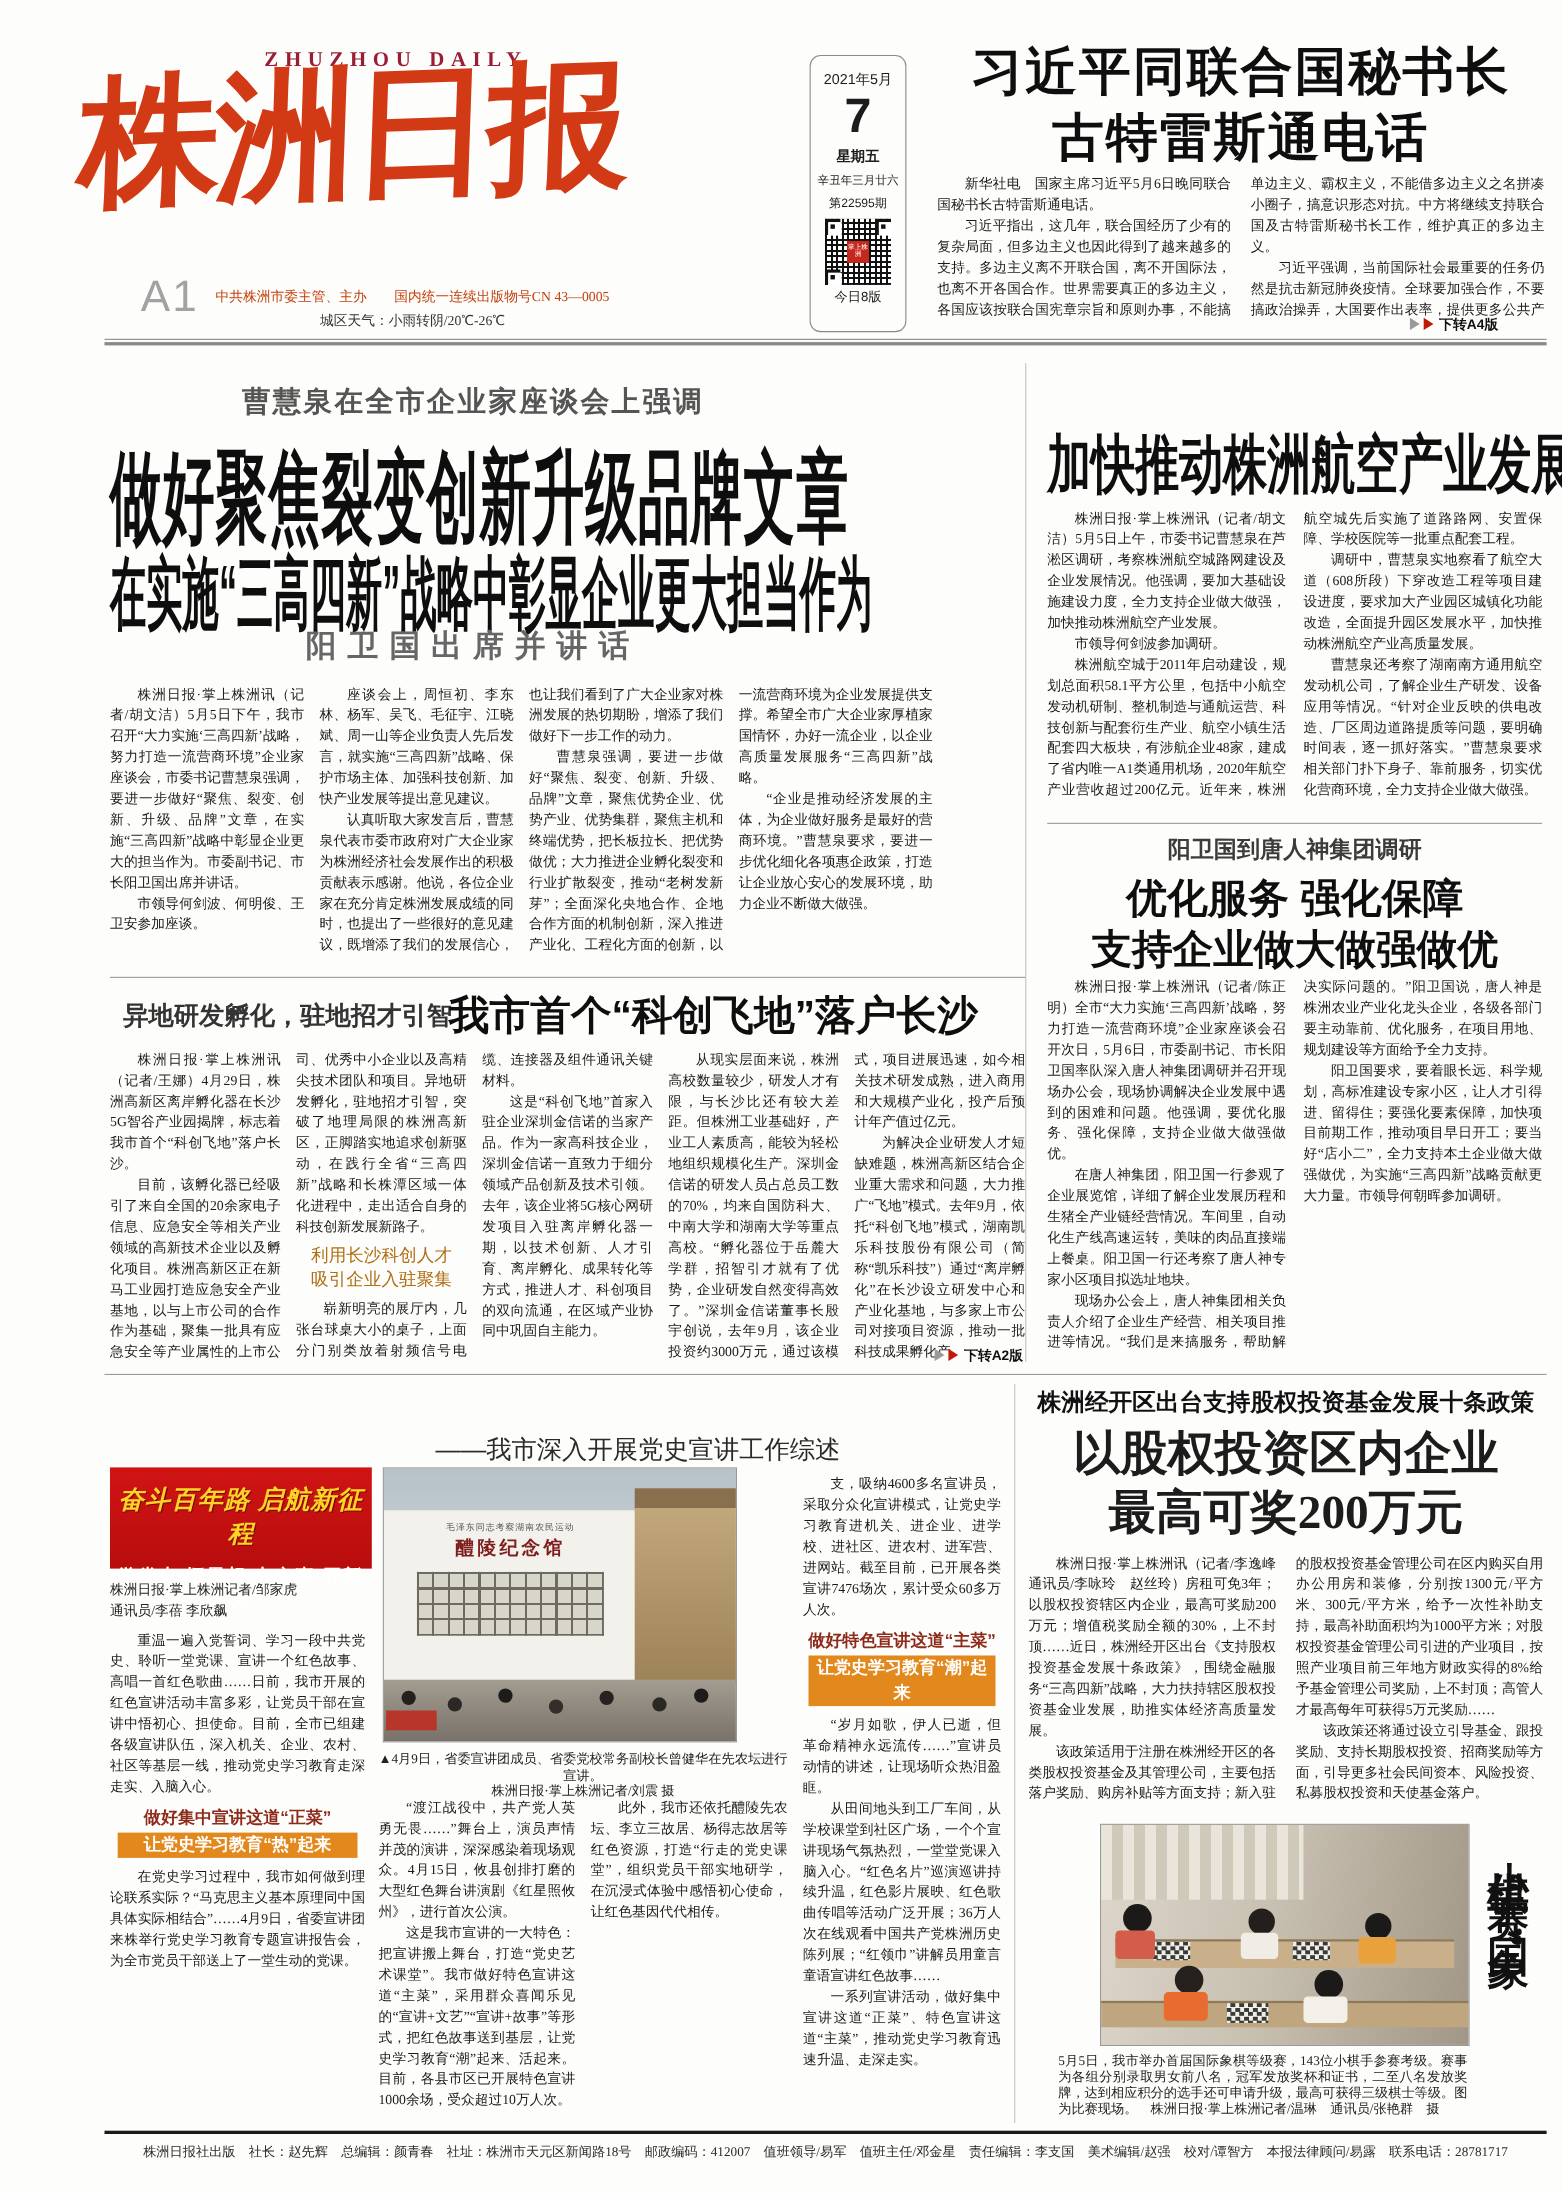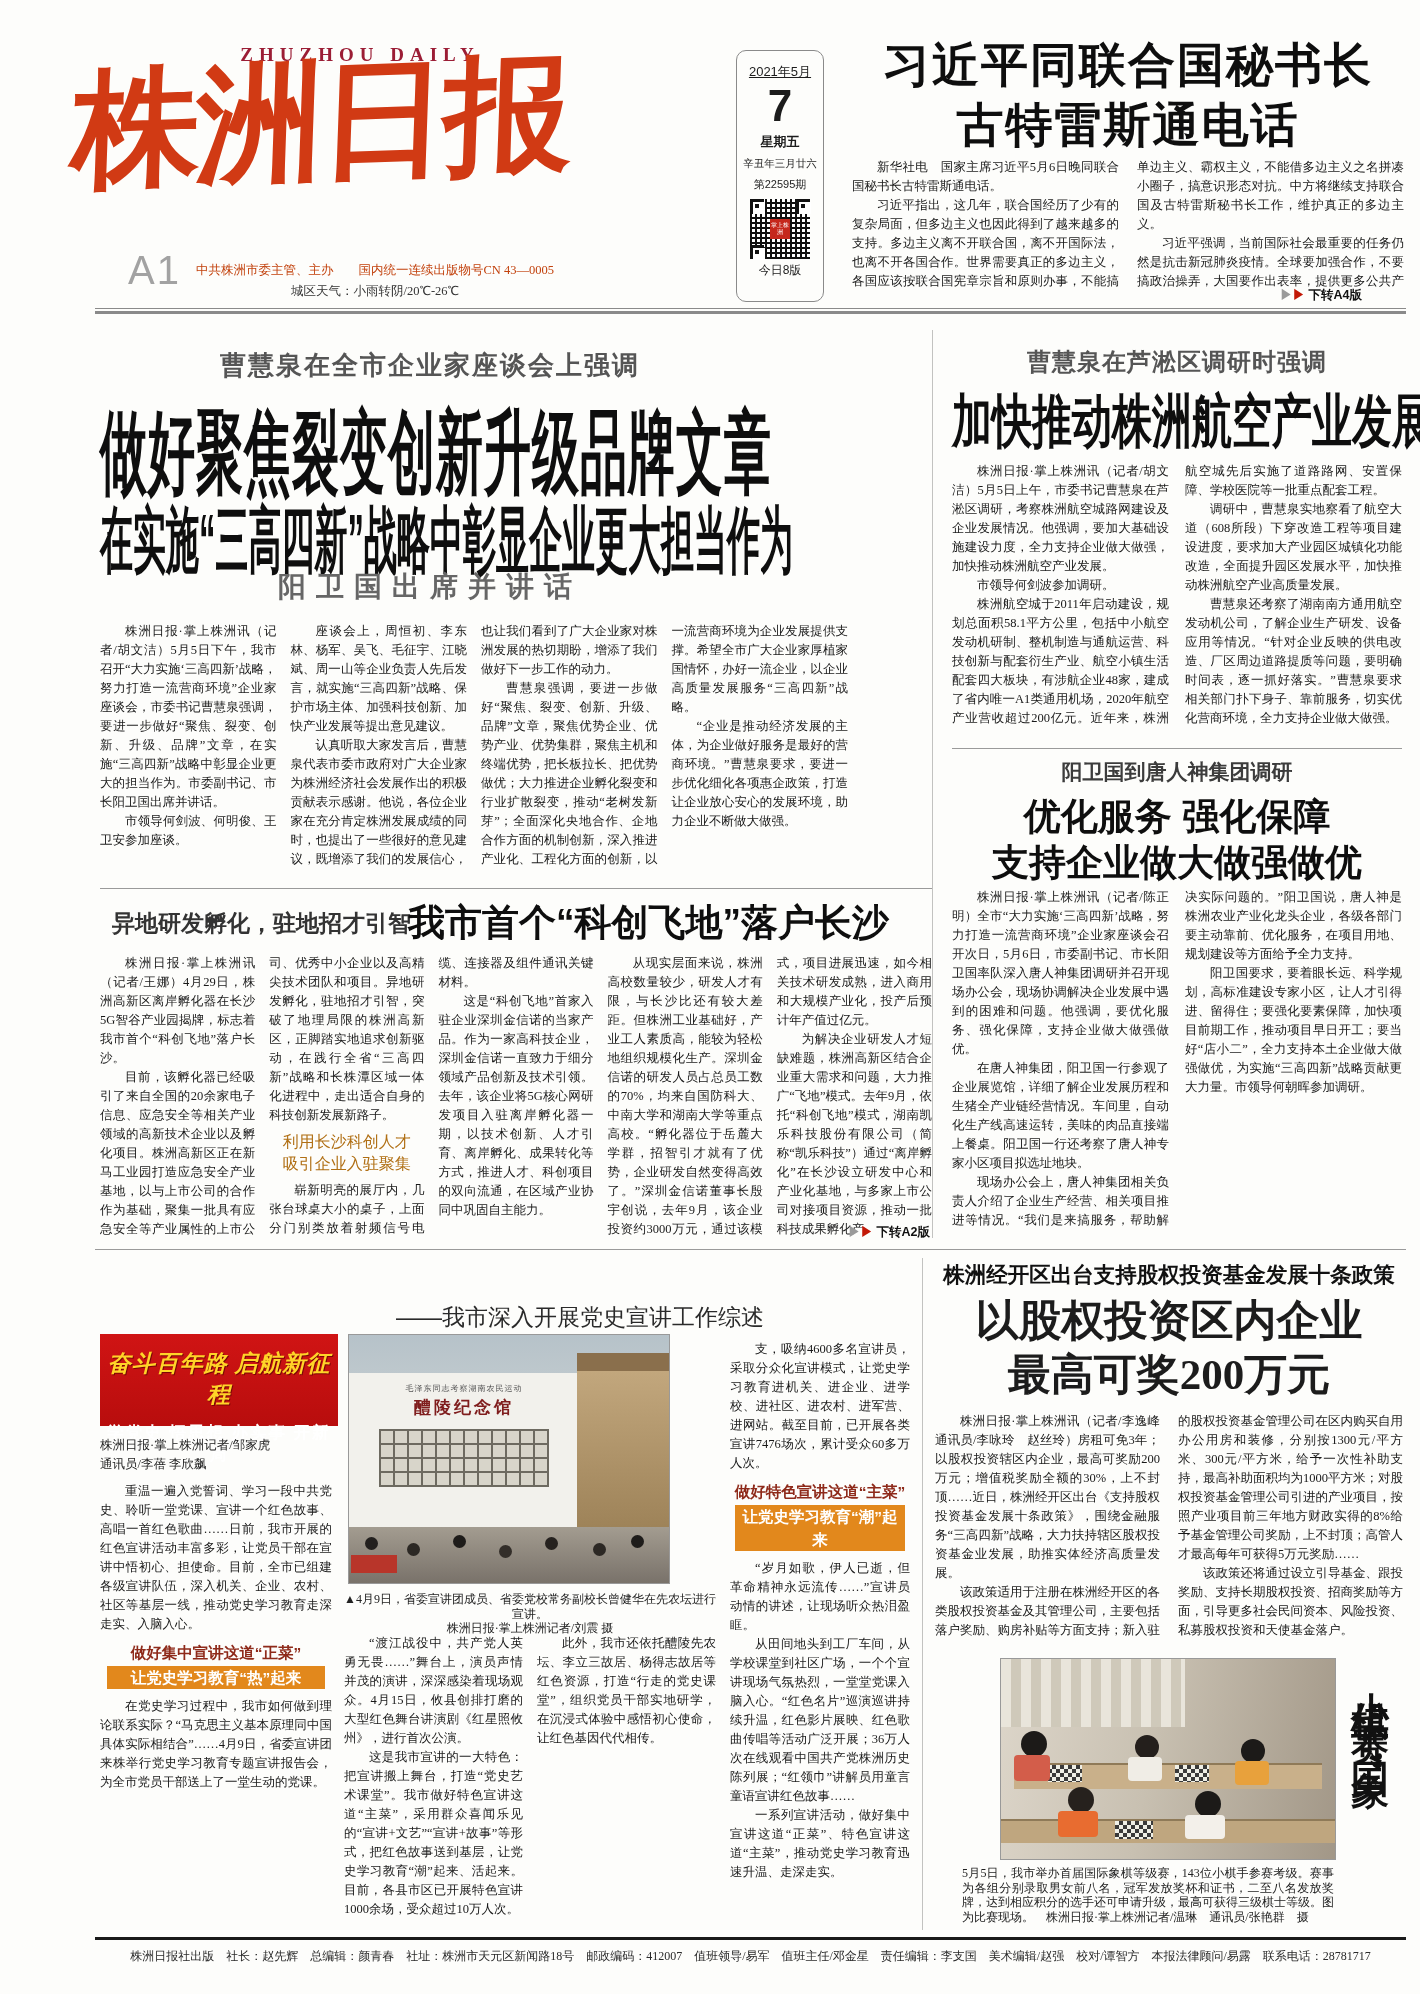--- a/index.html
+++ b/index.html
@@ -26,21 +26,21 @@
   .orange-sub { text-align:center; font-family:"Liberation Sans",sans-serif;
     font-weight:normal; font-size:16px; line-height:22px; color:#b06f14; margin:6px 0; text-indent:0; }
   .red-sub { text-align:center; font-family:"Liberation Sans",sans-serif;
     font-weight:bold; font-size:15.5px; line-height:21px; color:#8e2a1a; margin-top:8px; }
   .hi-sub { display:block; margin:3px auto 8px; width:94%; background:#e2881c; color:#fff;
     font-family:"Liberation Sans",sans-serif; font-weight:bold; font-size:15.5px;
     line-height:23px; text-align:center; }
   
   #datebox { border:1.5px solid #8a8a8a; border-radius:10px; text-align:center;
     font-family:"Liberation Sans",sans-serif; padding-top:12px; }
-  #datebox .ym { font-size:13px;text-decoration:underline; }
+  #datebox .ym { font-size:13px; }
   #datebox .day { font-size:44px; font-weight:bold; line-height:50px; }
   #datebox .wk { font-size:13px; font-weight:bold; margin-top:2px; }
   #datebox .lunar { font-size:10.5px; margin-top:6px; }
   #datebox .issue { font-size:11px; margin-top:6px; }
   #qr { position:relative; width:60px; height:60px; margin:7px auto 3px; background:#fff;
     background-image:
       repeating-linear-gradient(0deg,#111 0 2px,transparent 2px 5px),
       repeating-linear-gradient(90deg,#111 0 2px,#fff 2px 5px); }
   .finder { position:absolute; width:14px; height:14px; background:#111; }
   .finder::after { content:""; position:absolute; left:3px; top:3px; width:8px; height:8px;
@@ -114,21 +114,20 @@
       <p>株洲日报·掌上株洲讯（记者/胡文洁）5月5日下午，我市召开“大力实施‘三高四新’战略，努力打造一流营商环境”企业家座谈会，市委书记曹慧泉强调，要进一步做好“聚焦、裂变、创新、升级、品牌”文章，在实施“三高四新”战略中彰显企业更大的担当作为。市委副书记、市长阳卫国出席并讲话。</p>
       <p>市领导何剑波、何明俊、王卫安参加座谈。</p>
       <p>座谈会上，周恒初、李东林、杨军、吴飞、毛征宇、江晓斌、周一山等企业负责人先后发言，就实施“三高四新”战略、保护市场主体、加强科技创新、加快产业发展等提出意见建议。</p>
       <p>认真听取大家发言后，曹慧泉代表市委市政府对广大企业家为株洲经济社会发展作出的积极贡献表示感谢。他说，各位企业家在充分肯定株洲发展成绩的同时，也提出了一些很好的意见建议，既增添了我们的发展信心，也让我们看到了广大企业家对株洲发展的热切期盼，增添了我们做好下一步工作的动力。</p>
       <p>曹慧泉强调，要进一步做好“聚焦、裂变、创新、升级、品牌”文章，聚焦优势企业、优势产业、优势集群，聚焦主机和终端优势，把长板拉长、把优势做优；大力推进企业孵化裂变和行业扩散裂变，推动“老树发新芽”；全面深化央地合作、企地合作方面的机制创新，深入推进产业化、工程化方面的创新，以一流营商环境为企业发展提供支撑。希望全市广大企业家厚植家国情怀，办好一流企业，以企业高质量发展服务“三高四新”战略。</p>
       <p>“企业是推动经济发展的主体，为企业做好服务是最好的营商环境。”曹慧泉要求，要进一步优化细化各项惠企政策，打造让企业放心安心的发展环境，助力企业不断做大做强。</p>
     </div>
 
   <div class="abs rule-v" style="left:932px; top:330px; height:908px;"></div>
 
-  <div class="abs kicker ctr" style="left:952px; top:346px; width:450px; font-size:24px; letter-spacing:1px;">曹慧泉在芦淞区调研时强调</div>
   <div class="abs hl ctr stretch" style="left:952px; top:382px; width:450px; font-size:40px; transform:scaleY(1.45);">加快推动株洲航空产业发展</div>
   <div class="abs body-cols" style="left:952px; top:462px; width:450px; height:280px; column-count:2; column-gap:16px;">
       <p>株洲日报·掌上株洲讯（记者/胡文洁）5月5日上午，市委书记曹慧泉在芦淞区调研，考察株洲航空城路网建设及企业发展情况。他强调，要加大基础设施建设力度，全力支持企业做大做强，加快推动株洲航空产业发展。</p>
       <p>市领导何剑波参加调研。</p>
       <p>株洲航空城于2011年启动建设，规划总面积58.1平方公里，包括中小航空发动机研制、整机制造与通航运营、科技创新与配套衍生产业、航空小镇生活配套四大板块，有涉航企业48家，建成了省内唯一A1类通用机场，2020年航空产业营收超过200亿元。近年来，株洲航空城先后实施了道路路网、安置保障、学校医院等一批重点配套工程。</p>
       <p>调研中，曹慧泉实地察看了航空大道（608所段）下穿改造工程等项目建设进度，要求加大产业园区城镇化功能改造，全面提升园区发展水平，加快推动株洲航空产业高质量发展。</p>
       <p>曹慧泉还考察了湖南南方通用航空发动机公司，了解企业生产研发、设备应用等情况。“针对企业反映的供电改造、厂区周边道路提质等问题，要明确时间表，逐一抓好落实。”曹慧泉要求相关部门扑下身子、靠前服务，切实优化营商环境，全力支持企业做大做强。</p>
     </div>
 
   <div class="abs rule-h" style="left:952px; top:748px; width:450px; height:1px;"></div>

